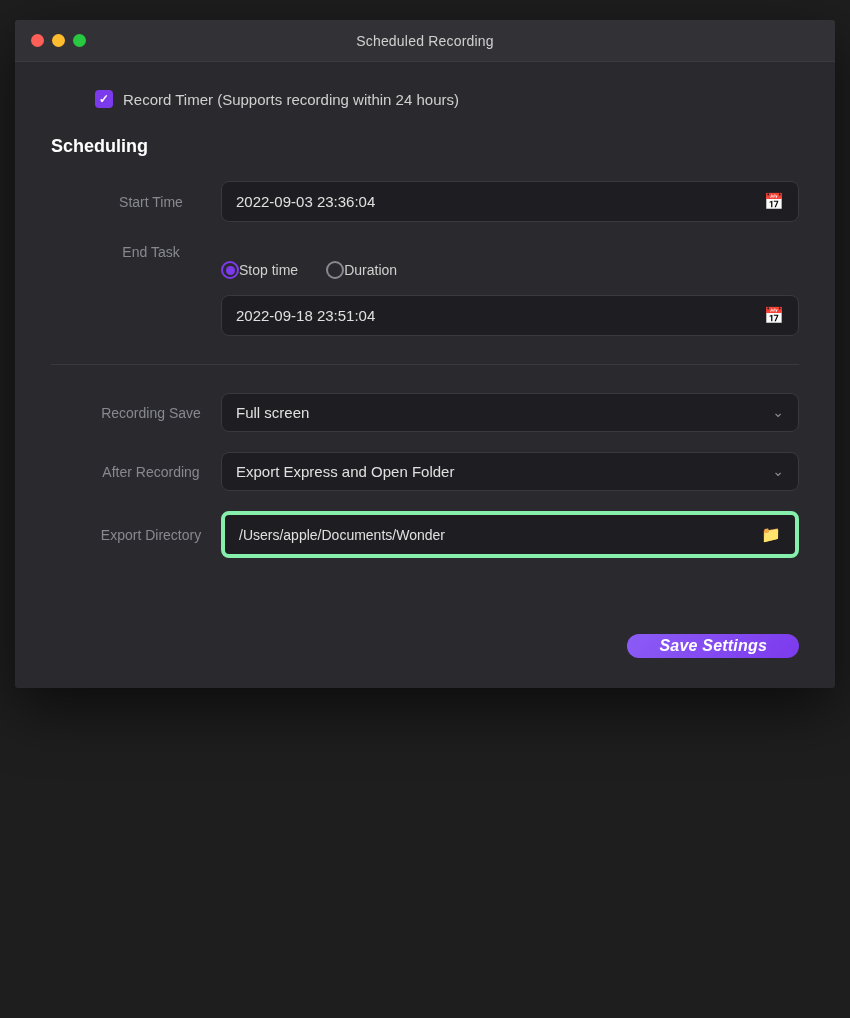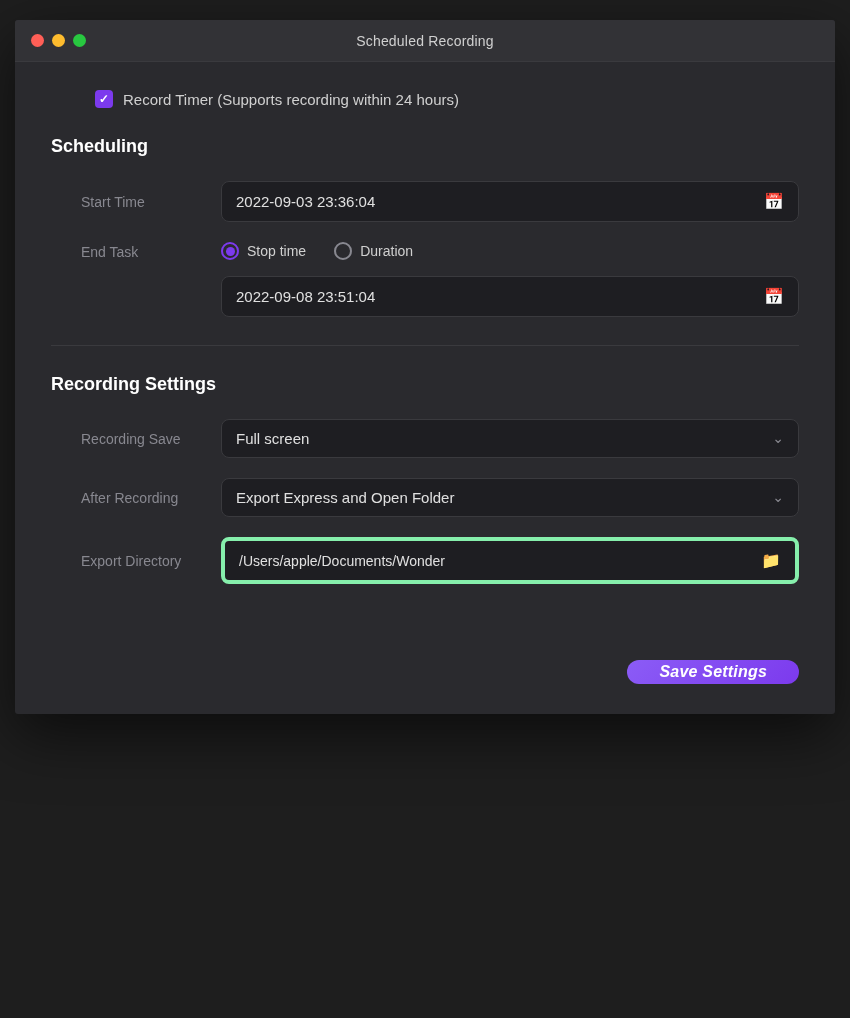--- a/index.html
+++ b/index.html
@@ -109,20 +109,21 @@
       align-items: center;
       margin-bottom: 20px;
       padding-left: 30px;
     }
 
     .form-label {
       color: #888890;
       font-size: 14px;
       width: 140px;
       flex-shrink: 0;
+      text-align: center;
     }
 
     .form-control-area {
       flex: 1;
     }
 
     .date-input {
       background: #1e1e22;
       border: 1px solid #3a3a3e;
       border-radius: 8px;
@@ -143,22 +144,22 @@
     .radio-group {
       display: flex;
       align-items: center;
       gap: 28px;
       margin-bottom: 16px;
     }
 
     .radio-option {
       display: flex;
       align-items: center;
-      gap: 8px;
       cursor: pointer;
+      margin-top: 19px;
     }
 
     .radio-circle {
       width: 18px;
       height: 18px;
       border-radius: 50%;
       border: 2px solid #888890;
       display: flex;
       align-items: center;
       justify-content: center;
@@ -285,31 +286,30 @@
             <div class="radio-option">
               <div class="radio-circle selected"></div>
               <span class="radio-label">Stop time</span>
             </div>
             <div class="radio-option">
               <div class="radio-circle"></div>
               <span class="radio-label">Duration</span>
             </div>
           </div>
           <div class="date-input">
-            <span>2022-09-08 23:51:04</span>
+            <span>2022-09-18 23:51:04</span>
             <span class="date-icon">📅</span>
           </div>
         </div>
       </div>
     </div>
 
     <div class="divider"></div>
 
     <div>
-      <div class="section-title">Recording Settings</div>
 
       <div class="form-group">
         <span class="form-label">Recording Save</span>
         <div class="form-control-area">
           <div class="select-control">
             <span>Full screen</span>
             <span class="chevron-down">⌄</span>
           </div>
         </div>
       </div>

